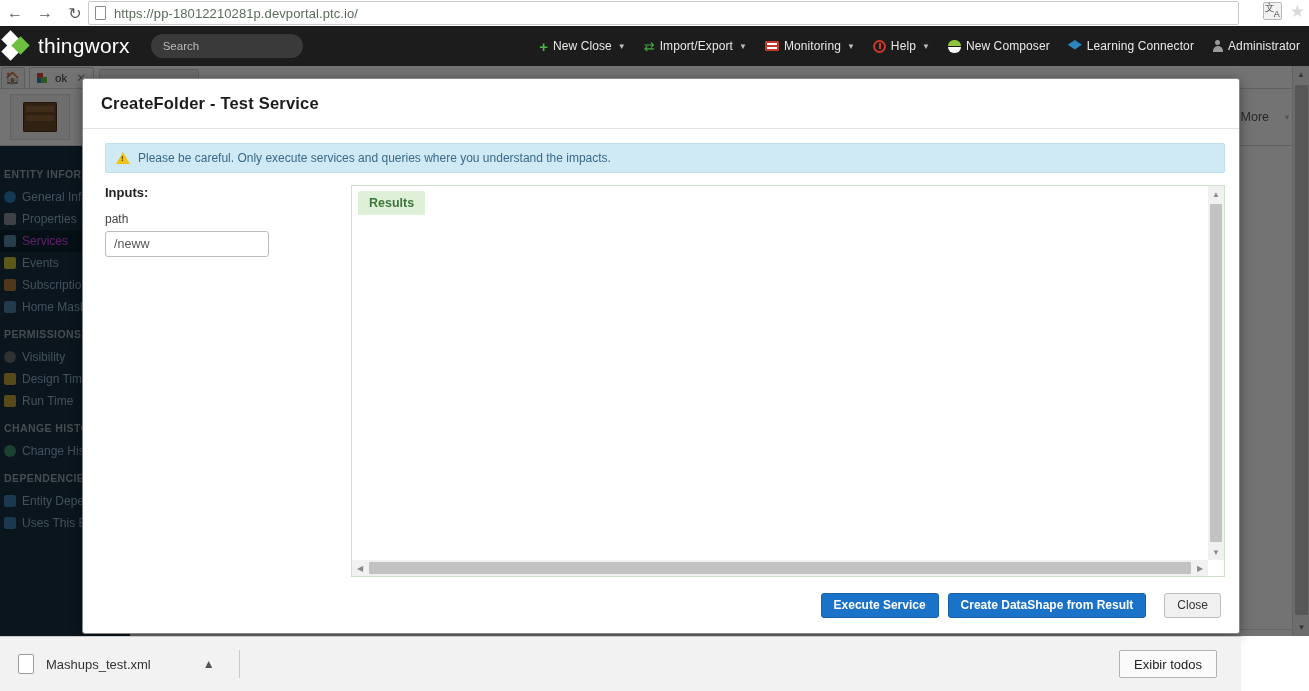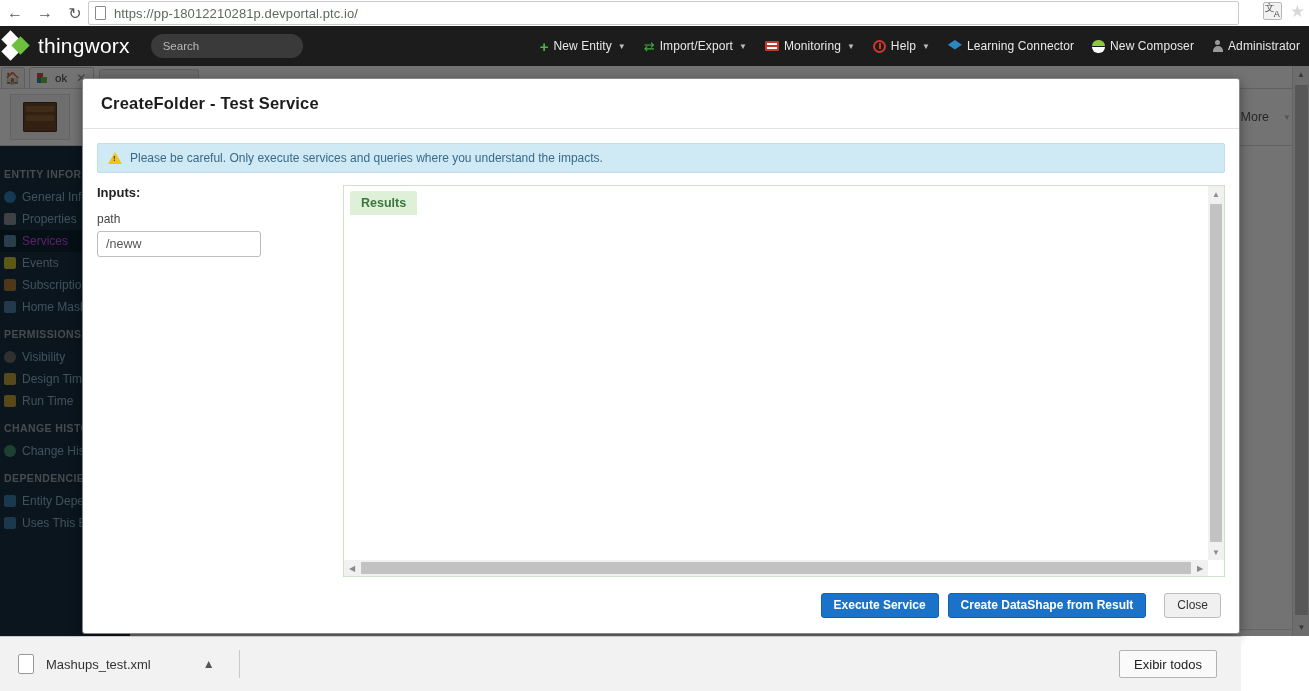--- a/index.html
+++ b/index.html
@@ -168,21 +168,21 @@
 
   
   #modal { position:absolute; left:82px; top:78px; width:1158px; height:556px;
               background:#ffffff; border:1px solid #888; border-radius:3px;
               box-shadow:0 3px 12px rgba(0,0,0,.4); display:flex;
               flex-direction:column; }
   #modal-header { height:50px; border-bottom:1px solid #e2e2e2; display:flex;
               align-items:center; padding:0 18px; flex:none; }
   #modal-title { font-size:16.5px; font-weight:bold; color:#1c1c1c;
               letter-spacing:.2px; }
-  #modal-body { flex:1; padding:14px 14px 0 14px; display:flex;
+  #modal-body { flex:1; padding:14px 14px 0 22px; display:flex;
               flex-direction:column; min-height:0; }
   #alert { height:30px; background:#cfe9f5; border:1px solid #bfdfee;
               border-radius:2px; display:flex; align-items:center; gap:8px;
               padding:0 10px; flex:none; }
   .warn-tri { width:0; height:0; border-left:7px solid transparent;
               border-right:7px solid transparent; border-bottom:12px solid #f0c419;
               position:relative; }
   .warn-tri:after{ content:"!"; position:absolute; left:-2px; top:2px; font-size:8px;
               color:#4a3b00; font-weight:bold; }
   #alert-text { color:#3a6a88; font-size:12px; }
@@ -264,45 +264,45 @@
   <div id="tw-logo-mark">
     <span class="d d1"></span>
       <span class="d d2"></span>
       <span class="d d3"></span>
   </div>
   <div id="tw-wordmark">thingworx</div>
   <input id="tw-search" placeholder="Search" style="">
   <div id="tw-nav-items">
     <div class="tw-nav-item">
       <span class="ico-plus">+</span>
-      <span class="cap">New Entity</span>
+      <span class="cap">New Close</span>
       <span class="caret">▼</span>
     </div>
     <div class="tw-nav-item">
       <span class="ico-impexp">⇄</span>
       <span class="cap">Import/Export</span>
       <span class="caret">▼</span>
     </div>
     <div class="tw-nav-item">
       <span class="ico-mon"></span>
       <span class="cap">Monitoring</span>
       <span class="caret">▼</span>
     </div>
     <div class="tw-nav-item">
       <span class="ico-help"></span>
       <span class="cap">Help</span>
       <span class="caret">▼</span>
     </div>
     <div class="tw-nav-item">
+      <span class="ico-comp"></span>
+      <span class="cap">New Composer</span>
+    </div>
+    <div class="tw-nav-item">
       <span class="ico-learn"></span>
       <span class="cap">Learning Connector</span>
-    </div>
-    <div class="tw-nav-item">
-      <span class="ico-comp"></span>
-      <span class="cap">New Composer</span>
     </div>
     <div class="tw-nav-item">
       <span class="ico-user"></span>
       <span class="cap">Administrator</span>
     </div>
   </div>
 </div>
 
 <div id="composer">
 

